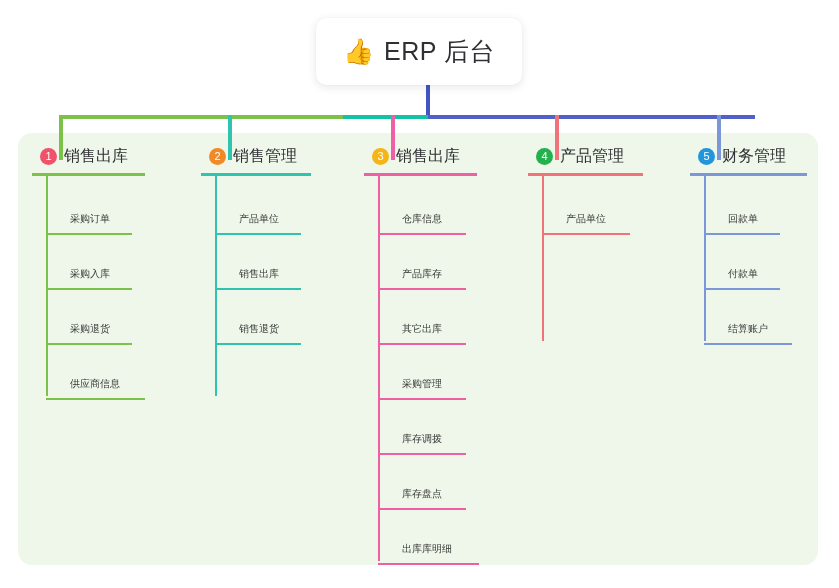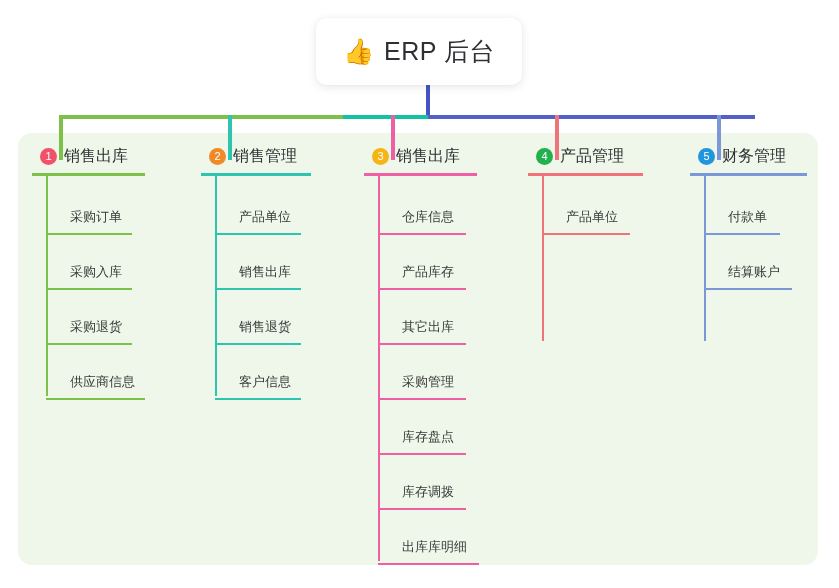--- a/index.html
+++ b/index.html
@@ -132,21 +132,21 @@
   }
   .leaf {
     position: relative;
     height: 55px;
     box-sizing: border-box;
   }
   .leaf-label {
     position: absolute;
     left: 24px;
     bottom: 9px;
-    font-size: 13px;
+    font-size: 10px;
     color: #3a3a3a;
     white-space: nowrap;
     text-align: right;
   }
   .leaf-rule {
     position: absolute;
     left: 0;
     bottom: 0;
     height: 2px;
   }
@@ -213,24 +213,20 @@
           <div class="leaf-rule" style="background: rgb(46, 196, 176); width: 86px;"></div>
         </div>
         <div class="leaf">
           <span class="leaf-label">销售出库</span>
           <div class="leaf-rule" style="background: rgb(46, 196, 176); width: 86px;"></div>
         </div>
         <div class="leaf">
           <span class="leaf-label">销售退货</span>
           <div class="leaf-rule" style="background: rgb(46, 196, 176); width: 86px;"></div>
         </div>
-        <div class="leaf">
-          <span class="leaf-label">客户信息</span>
-          <div class="leaf-rule" style="background: rgb(46, 196, 176); width: 86px;"></div>
-        </div>
       </div>
     </div>
     <div class="column" style="left: 364px;">
       <div class="col-head">
         <span class="badge" style="background: rgb(245, 181, 23);">3</span>
         <span class="col-title">销售出库</span>
       </div>
       <div class="head-rule" style="background: rgb(239, 95, 164); width: 113px;"></div>
       <div class="branch">
         <div class="spine" style="background: rgb(239, 95, 164); height: 385px;"></div>
@@ -244,25 +240,25 @@
         </div>
         <div class="leaf">
           <span class="leaf-label">其它出库</span>
           <div class="leaf-rule" style="background: rgb(239, 95, 164); width: 88px;"></div>
         </div>
         <div class="leaf">
           <span class="leaf-label">采购管理</span>
           <div class="leaf-rule" style="background: rgb(239, 95, 164); width: 88px;"></div>
         </div>
         <div class="leaf">
+          <span class="leaf-label">库存调拨</span>
+          <div class="leaf-rule" style="background: rgb(239, 95, 164); width: 88px;"></div>
+        </div>
+        <div class="leaf">
           <span class="leaf-label">库存盘点</span>
-          <div class="leaf-rule" style="background: rgb(239, 95, 164); width: 88px;"></div>
-        </div>
-        <div class="leaf">
-          <span class="leaf-label">库存调拨</span>
           <div class="leaf-rule" style="background: rgb(239, 95, 164); width: 88px;"></div>
         </div>
         <div class="leaf">
           <span class="leaf-label">出库库明细</span>
           <div class="leaf-rule" style="background: rgb(239, 95, 164); width: 101px;"></div>
         </div>
       </div>
     </div>
     <div class="column" style="left: 528px;">
       <div class="col-head">
@@ -280,20 +276,24 @@
     </div>
     <div class="column" style="left: 690px;">
       <div class="col-head">
         <span class="badge" style="background: rgb(33, 150, 221);">5</span>
         <span class="col-title">财务管理</span>
       </div>
       <div class="head-rule" style="background: rgb(123, 151, 216); width: 117px;"></div>
       <div class="branch">
         <div class="spine" style="background: rgb(123, 151, 216); height: 165px;"></div>
         <div class="leaf">
+          <span class="leaf-label">回款单</span>
+          <div class="leaf-rule" style="background: rgb(123, 151, 216); width: 76px;"></div>
+        </div>
+        <div class="leaf">
           <span class="leaf-label">付款单</span>
           <div class="leaf-rule" style="background: rgb(123, 151, 216); width: 76px;"></div>
         </div>
         <div class="leaf">
           <span class="leaf-label">结算账户</span>
           <div class="leaf-rule" style="background: rgb(123, 151, 216); width: 88px;"></div>
         </div>
       </div>
     </div>
   </div>

